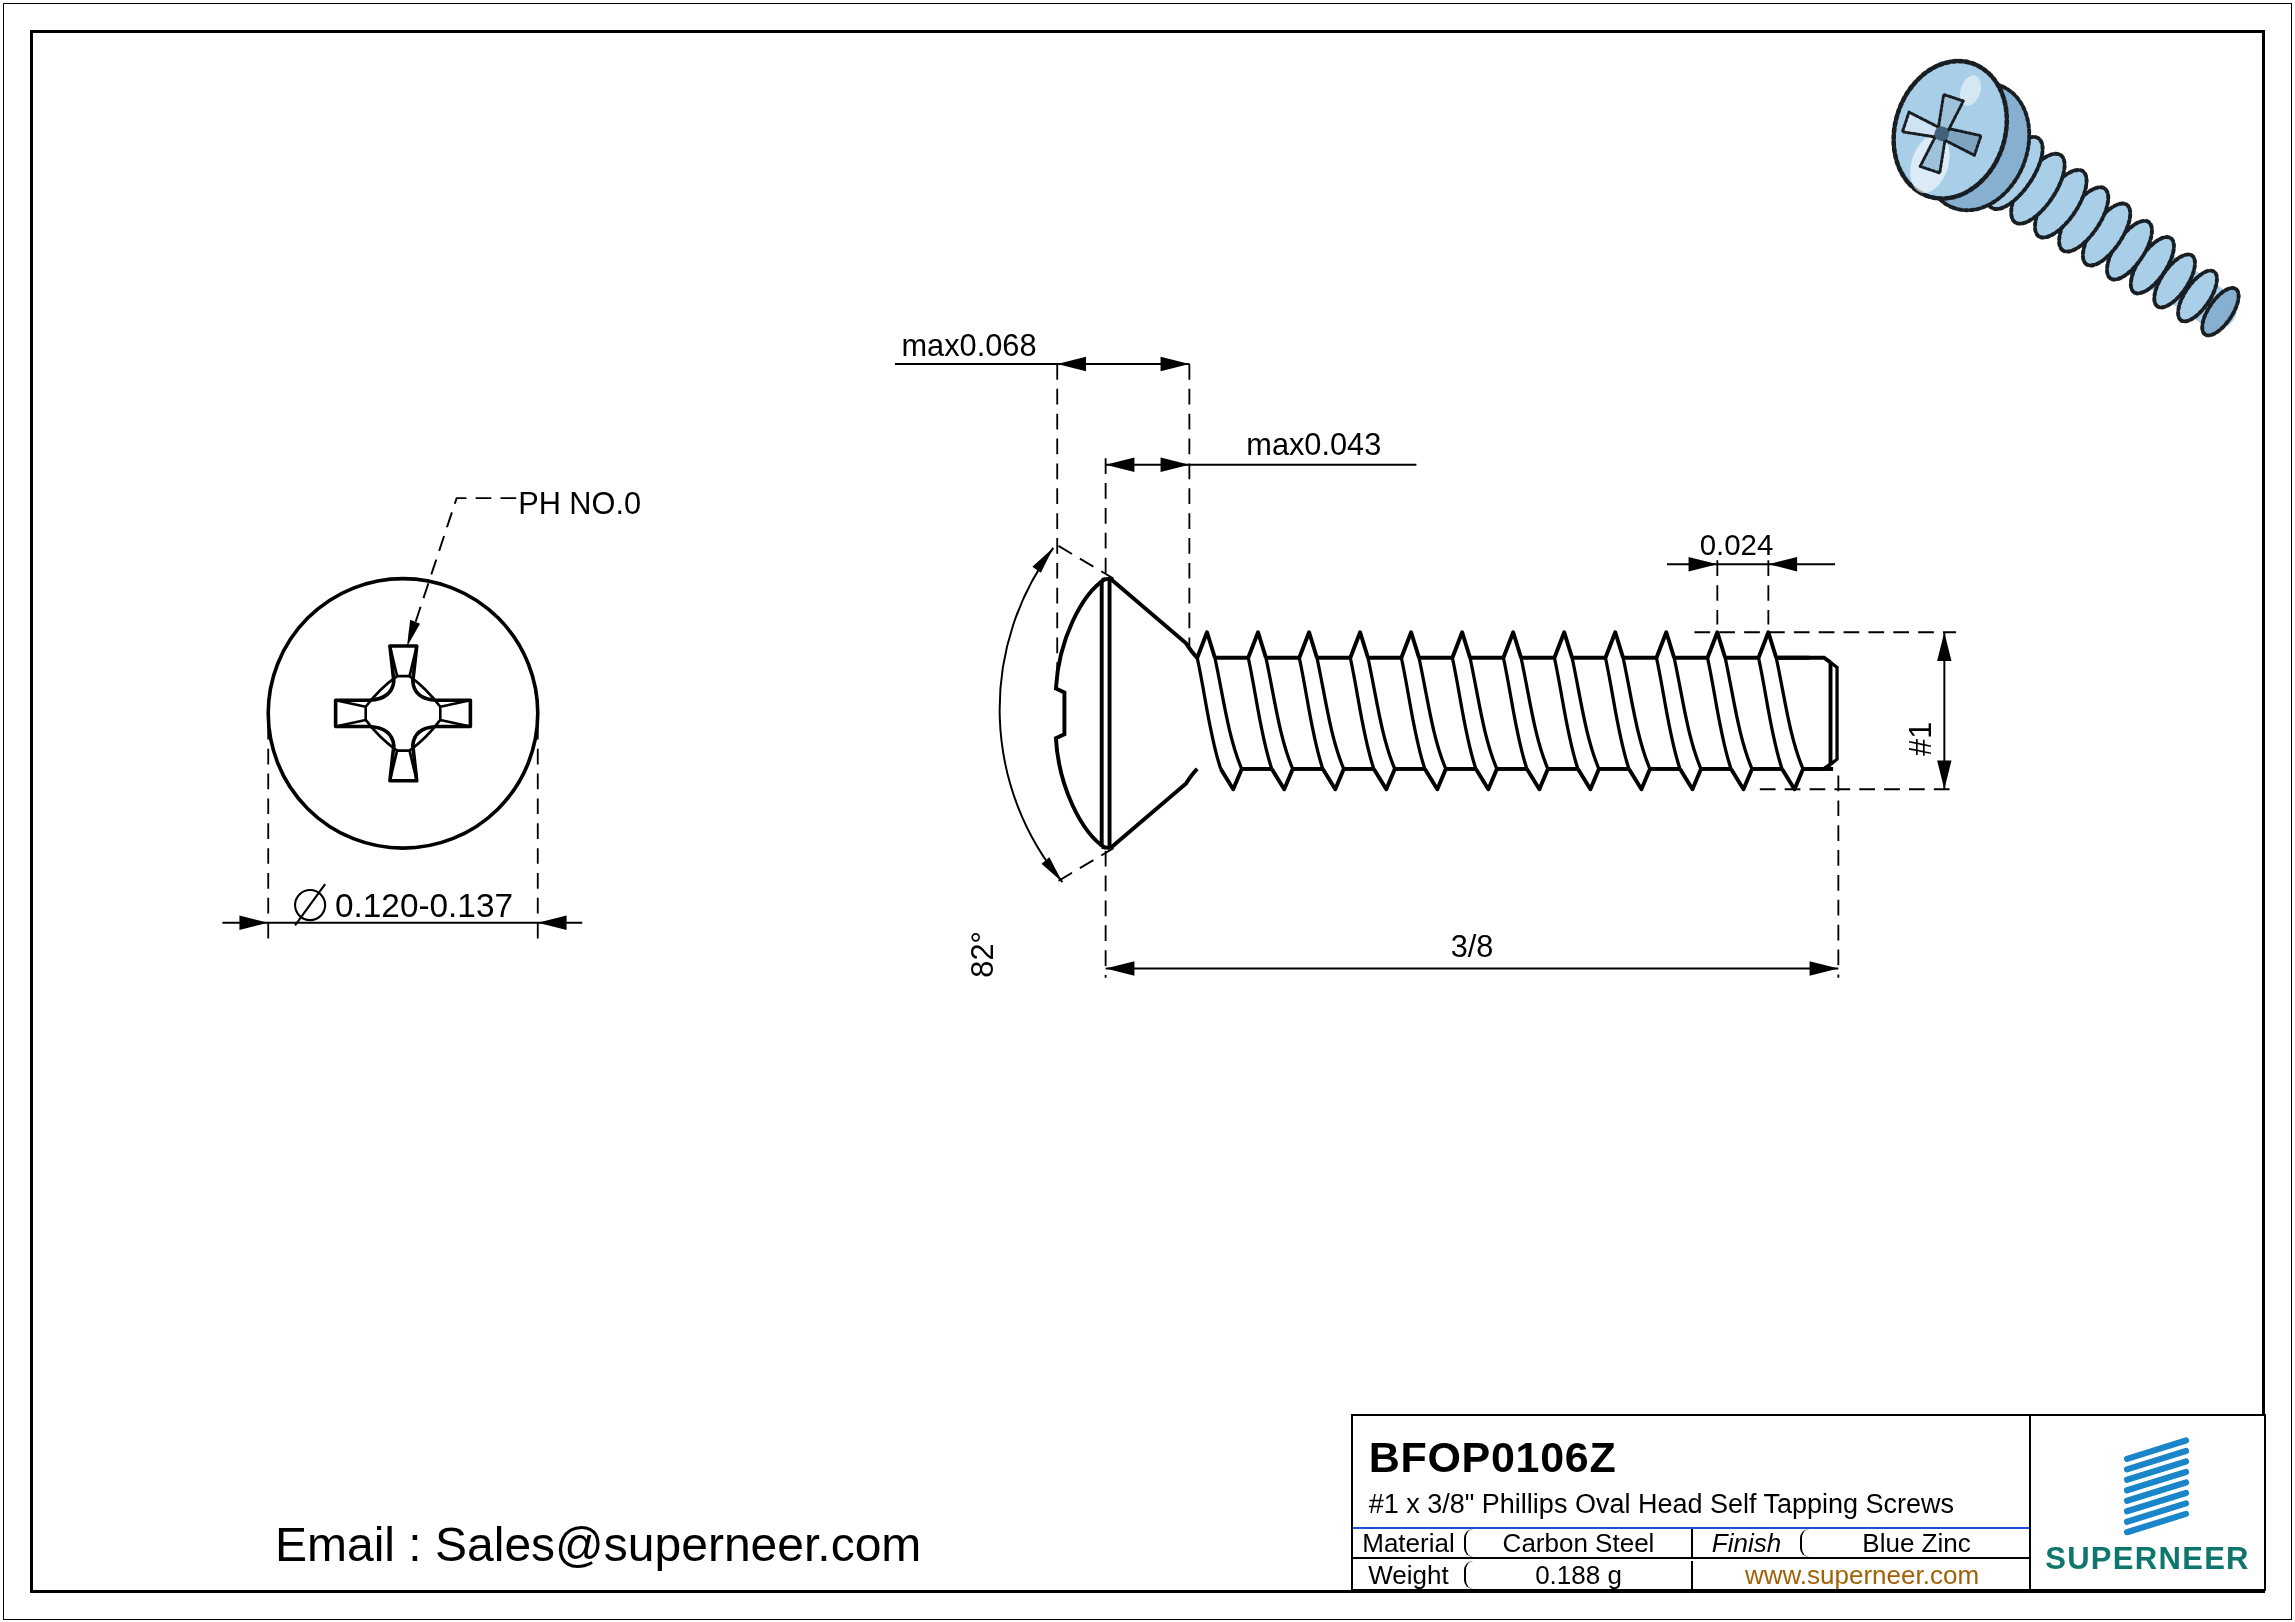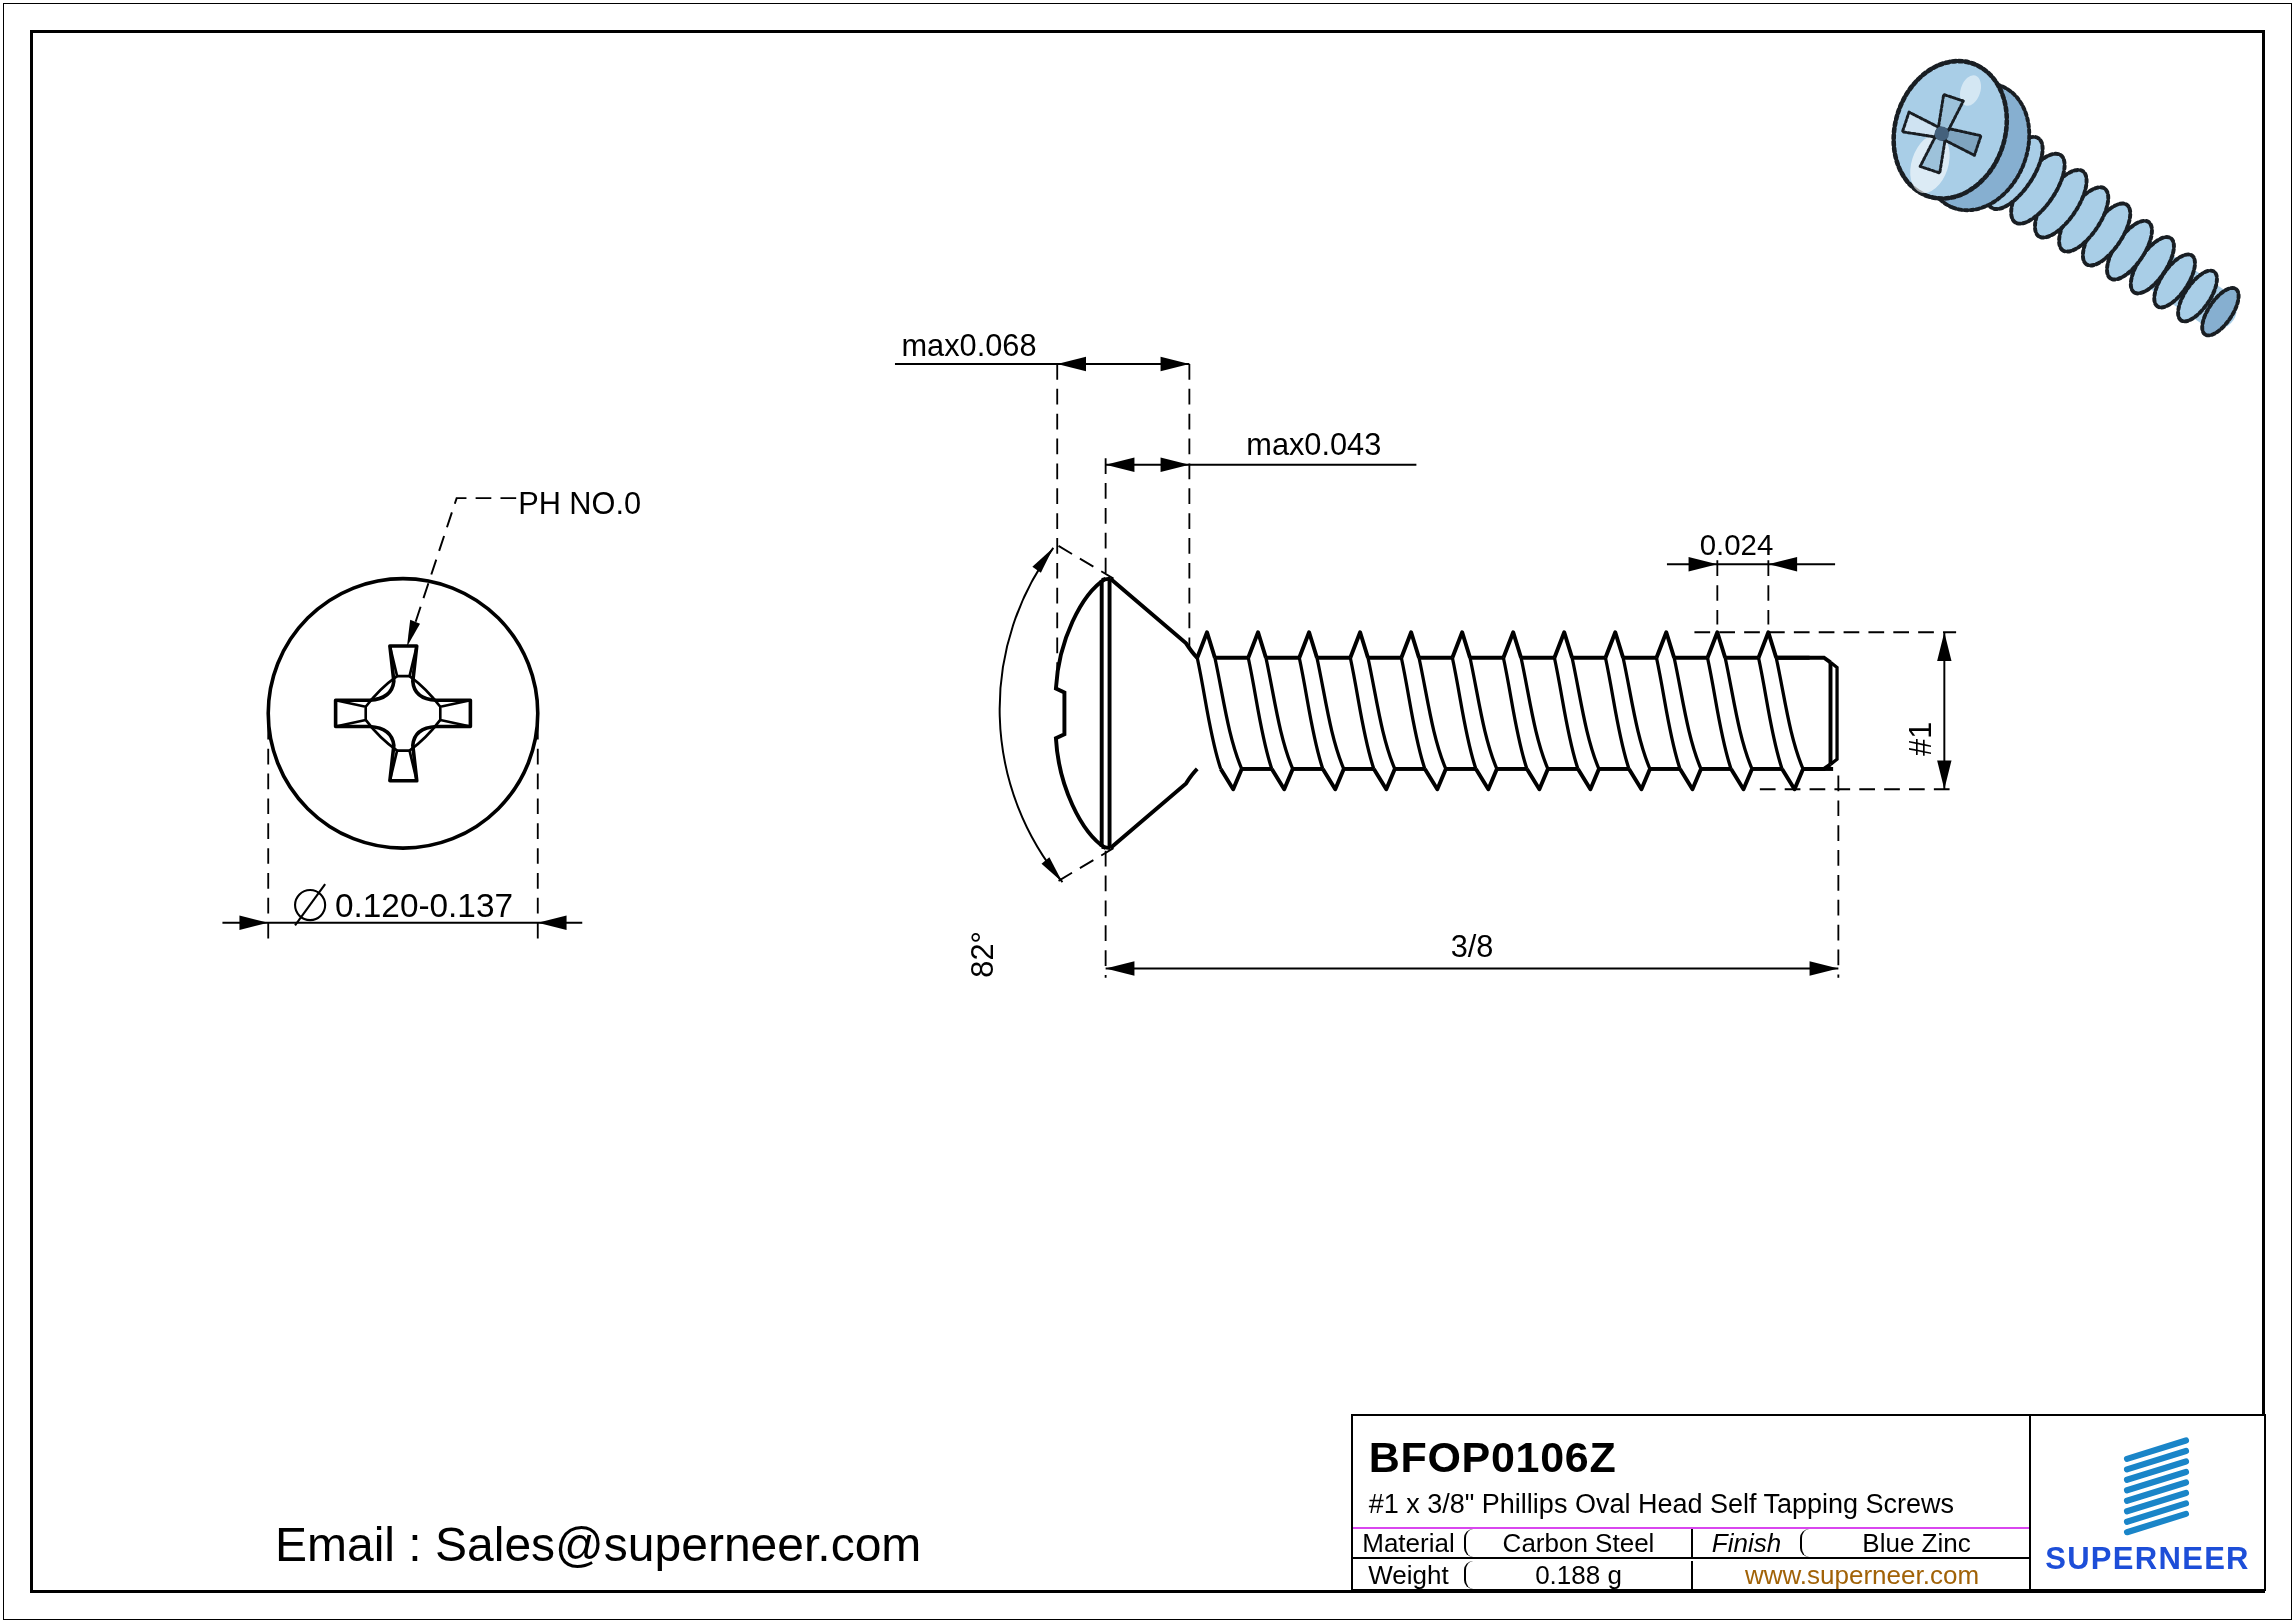--- a/index.html
+++ b/index.html
@@ -9,34 +9,34 @@
   #drawing-svg{position:absolute;left:0;top:0;}
   
   text{font-family:"Liberation Sans",sans-serif;fill:#000;}
   .dim{font-size:47px;}
   .dim-small{font-size:45px;}
   .dia{font-size:51px;}
   
   .title-block{position:absolute;left:1351px;top:1414px;width:915px;height:177px;border:2px solid #000;box-sizing:border-box;background:#fff;}
   .tb-main{position:absolute;left:0;top:0;bottom:0;width:678px;}
   .tb-logo-cell{position:absolute;right:0;top:0;bottom:0;width:235px;border-left:2px solid #000;box-sizing:border-box;}
-  .tb-title-cell{position:absolute;left:0;top:0;width:678px;height:113px;border-bottom:2px solid #d946ef;box-sizing:border-box;}
+  .tb-title-cell{position:absolute;left:0;top:0;width:678px;height:113px;border-bottom:2px solid #1d4ed8;box-sizing:border-box;}
   .tb-part-number{font-size:43px;font-weight:bold;margin:17px 0 0 15.7px;letter-spacing:0.7px;}
   .tb-description{font-size:27px;margin:6.5px 0 0 15.7px;}
   .tb-row{position:absolute;left:0;width:678px;box-sizing:border-box;}
   .tb-row-material{top:113px;height:30px;border-bottom:2px solid #000;}
   .tb-row-weight{top:145px;height:28px;}
   .tb-cell{position:absolute;top:0;bottom:0;display:flex;align-items:center;justify-content:center;font-size:26px;box-sizing:border-box;}
   .c1{left:0;width:111px;}
   .c2{left:111px;width:227px;border-left:2px solid #000;border-radius:9px;}
   .c3{left:338px;width:109px;border-left:2px solid #000;font-style:italic;}
   .c4{left:447px;width:231px;border-left:2px solid #000;border-radius:9px;}
   .c5{left:338px;width:340px;border-left:2px solid #000;}
   .tb-link{color:#a16207;}
-  .tb-brand{position:absolute;left:0;right:0;bottom:11.8px;text-align:center;font-size:31px;font-weight:bold;letter-spacing:1.3px;color:#1d4ed8;}
+  .tb-brand{position:absolute;left:0;right:0;bottom:11.8px;text-align:center;font-size:31px;font-weight:bold;letter-spacing:1.3px;color:#0f766e;}
   .logo-stripes{position:absolute;left:50%;top:18.3px;margin-left:-31px;}
   
   .email-line{position:absolute;left:275px;top:1517px;font-size:48px;}
 </style>
 </head>
 <body>
 
 <div class="frame-outer"></div>
 <div class="frame-inner"></div>
 

